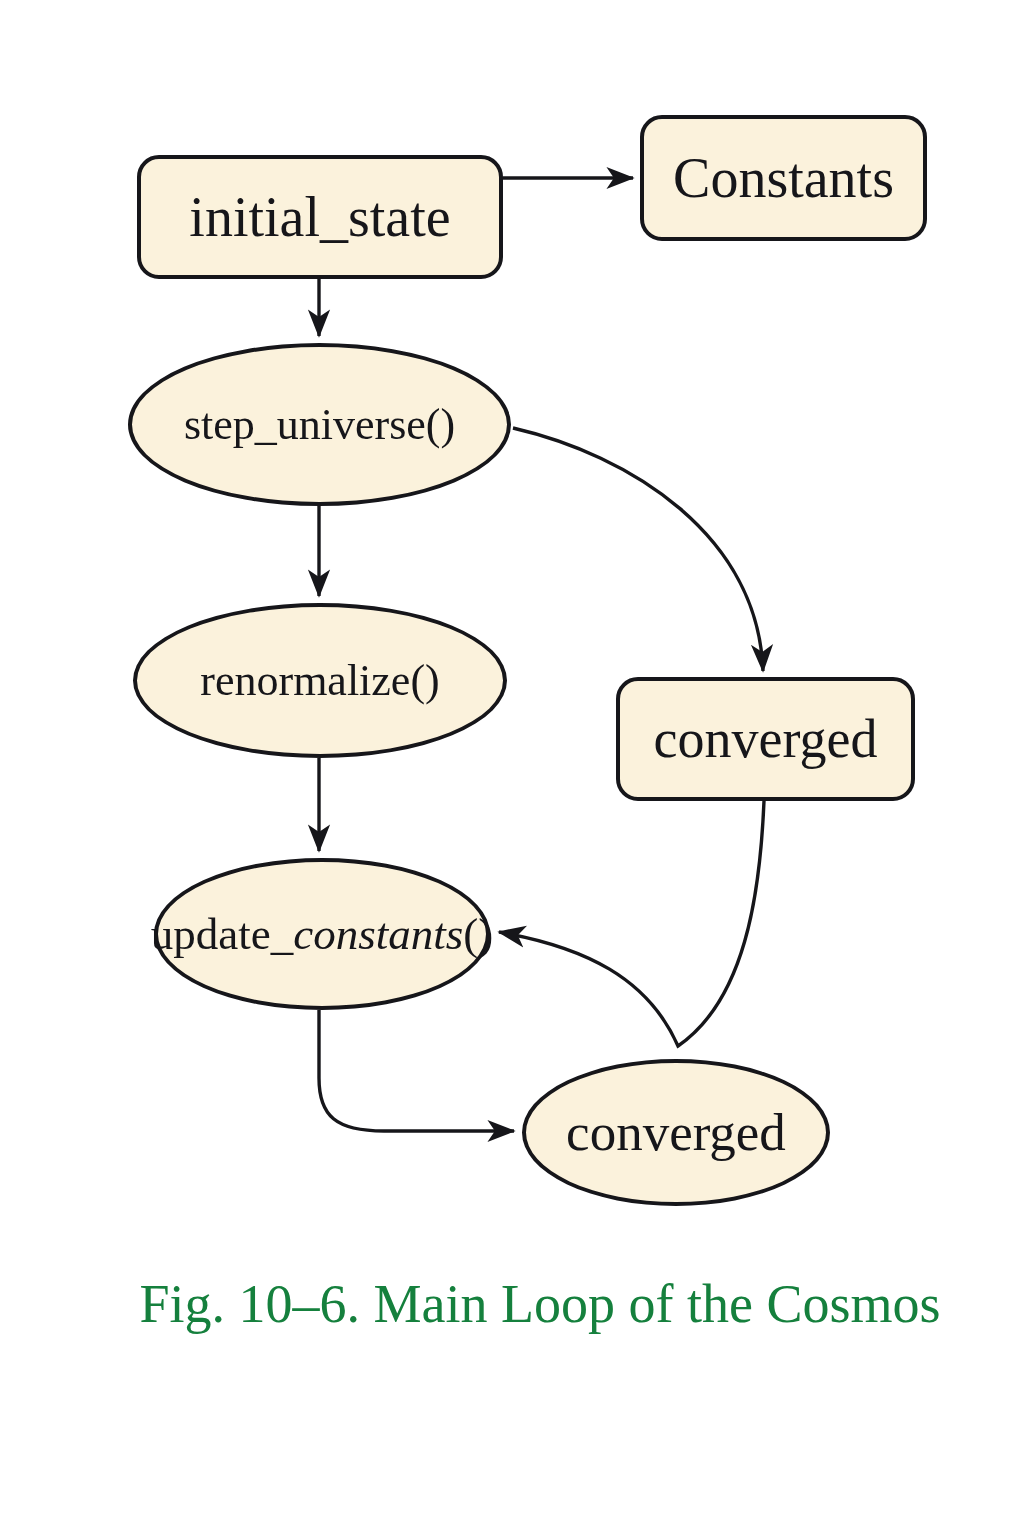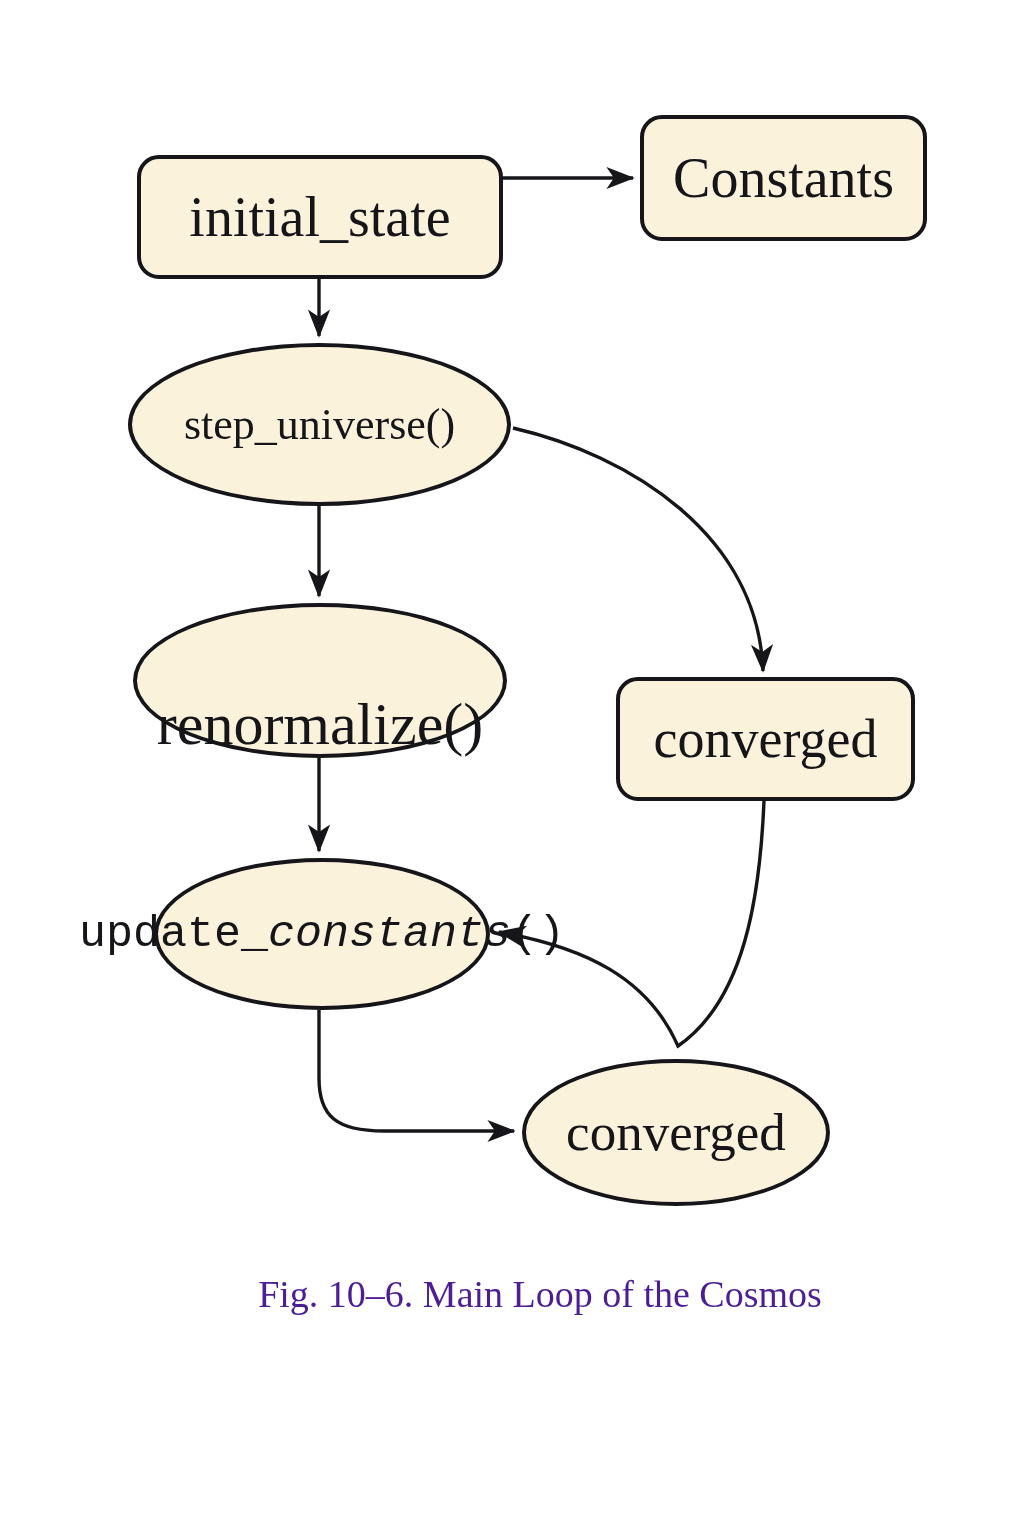--- a/index.html
+++ b/index.html
@@ -32,36 +32,36 @@
     justify-content: center;
     white-space: nowrap;
     line-height: 1;
   }
   .node.rect    { border-radius: 22px; }
   .node.ellipse { border-radius: 50%; }
 
   .n-initial   { left: 137px; top: 115px; width: 366px; height: 124px; font-size: 56px; margin-top: 40px; }
   .n-constants { left: 640px; top: 115px; width: 287px; height: 126px; font-size: 56px; }
   .n-step      { left: 128px; top: 343px; width: 383px; height: 163px; font-size: 44px; }
-  .n-renorm    { left: 133px; top: 603px; width: 374px; height: 155px; font-size: 60px; align-items: flex-end; }
+  .n-renorm    { left: 133px; top: 603px; width: 374px; height: 155px; font-size: 44px; }
   .n-convbox   { left: 616px; top: 677px; width: 299px; height: 124px; font-size: 54px; }
-  .n-update    { left: 154px; top: 858px; width: 336px; height: 152px; font-size: 45px; font-family: Liberation Mono, monospace; }
+  .n-update    { left: 154px; top: 858px; width: 336px; height: 152px; font-size: 45px; }
   .n-convell   { left: 522px; top: 1059px; width: 308px; height: 147px; font-size: 53px; }
 
   .n-update .it { font-style: italic; }
 
   .caption {
     position: absolute;
     left: 56px;
     top: 1272px;
     width: 968px;
     text-align: center;
-    font-size: 38px;
+    font-size: 54px;
     line-height: 1.2;
-    color: #4c1d95;
+    color: #15803d;
     white-space: nowrap;
   }
 </style>
 </head>
 <body>
 
 <div class="page">
 
   <svg class="edges" viewBox="0 0 1024 1536" xmlns="http://www.w3.org/2000/svg">
     <defs>

